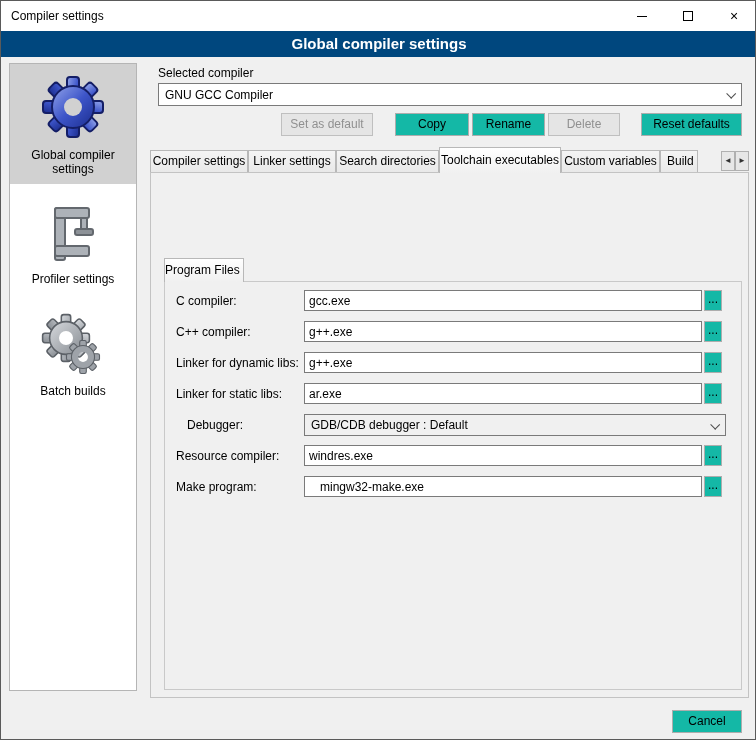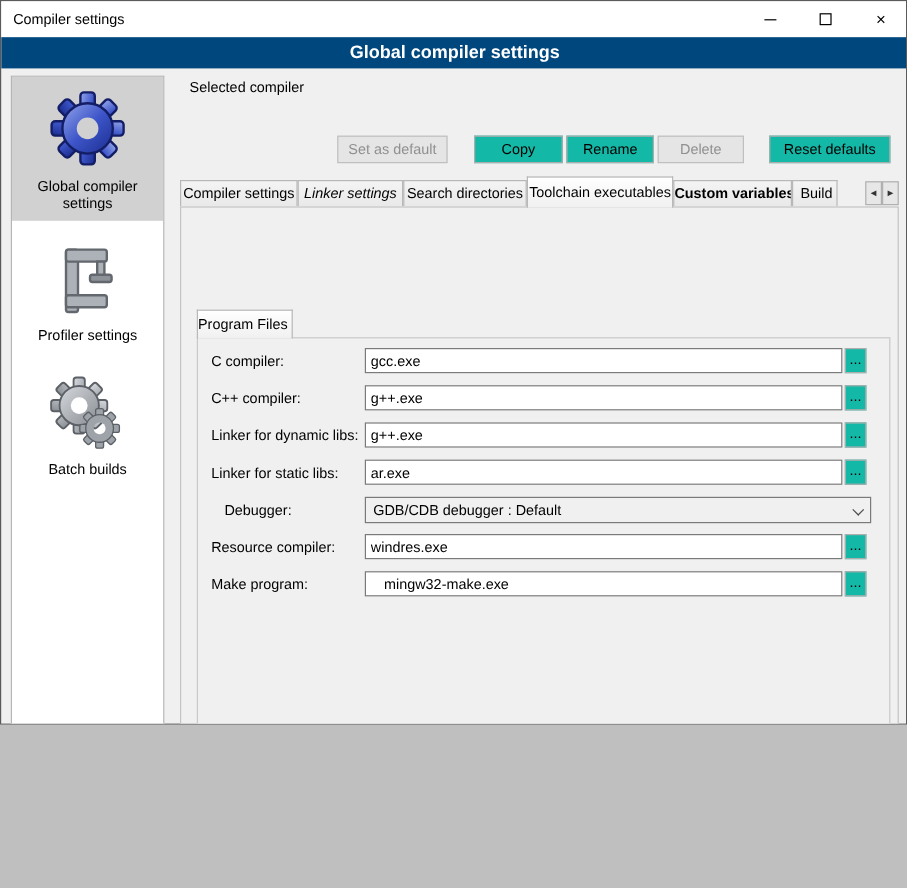--- a/index.html
+++ b/index.html
@@ -1,18 +1,18 @@
 <!DOCTYPE html>
 <html><head>
 <meta charset="utf-8">
 <style>
   * { margin:0; padding:0; box-sizing:border-box; }
   html,body { background:#bfbfbf; }
   .window {
-    position:relative; width:756px; height:604px;
+    position:relative; width:756px; height:740px;
     background:#f0f0f0; border:1px solid #5a5a5a;
     font-family:"Liberation Sans", sans-serif; font-size:12px; color:#000;
     overflow:hidden;
   }
   
   .titlebar { position:absolute; top:0; left:0; width:756px; height:30px; background:#ffffff; display:flex; align-items:center; }
   .titlebar .title { margin-left:10px; font-size:12px; }
   .caption-btns { position:absolute; right:0; top:0; display:flex; height:30px; }
   .cap-btn { width:46px; height:30px; display:flex; align-items:center; justify-content:center; cursor:default; }
   .min-glyph { width:10px; height:1px; background:#000; }
@@ -127,32 +127,36 @@
           </g>
         <g transform="translate(43,45) scale(0.55)">
             <use href="#gear-shape" fill="#9ea3a9" stroke="#5c6167" stroke-width="2"></use>
           </g>
       </svg>
       <span class="lbl">Batch builds</span>
     </div>
   </div>
 
   <span style="position:absolute; left:157px; top:65px;">Selected compiler</span>
+  <div class="combo" style="left:157px; top:82px; width:584px; height:23px;">
+    <span>GNU GCC Compiler</span>
+    <span class="chev"></span>
+  </div>
 
   <div class="btn disabled" style="left:280px; top:112px; width:92px; height:23px;">Set as default</div>
   <div class="btn" style="left:394px; top:112px; width:74px; height:23px;">Copy</div>
   <div class="btn" style="left:471px; top:112px; width:73px; height:23px;">Rename</div>
   <div class="btn disabled" style="left:547px; top:112px; width:72px; height:23px;">Delete</div>
   <div class="btn" style="left:640px; top:112px; width:101px; height:23px;">Reset defaults</div>
 
   <div class="tab" style="left:149px; width:98px;">Compiler settings</div>
-  <div class="tab" style="left:247px; width:88px;font-style:italic;">Linker settings</div>
+  <div class="tab" style="left:247px; width:88px;">Linker settings</div>
   <div class="tab" style="left:335px; width:103px;">Search directories</div>
   <div class="tab active" style="left:438px; width:122px;">Toolchain executables</div>
-  <div class="tab" style="left:560px; width:99px;font-weight:bold;">Custom variables</div>
+  <div class="tab" style="left:560px; width:99px;">Custom variables</div>
   <div class="tab" style="left:659px; width:38px; text-align:left; padding-left:6px;">Build options</div>
   <div class="tab-arrow" style="left:720px;"><span>◄</span></div>
   <div class="tab-arrow" style="left:734px;"><span>►</span></div>
 
   <div class="page"></div>
 
   <div class="groupbox">
     <span class="gb-label">Compiler's installation directory</span>
   </div>
   <div class="dir-input">

